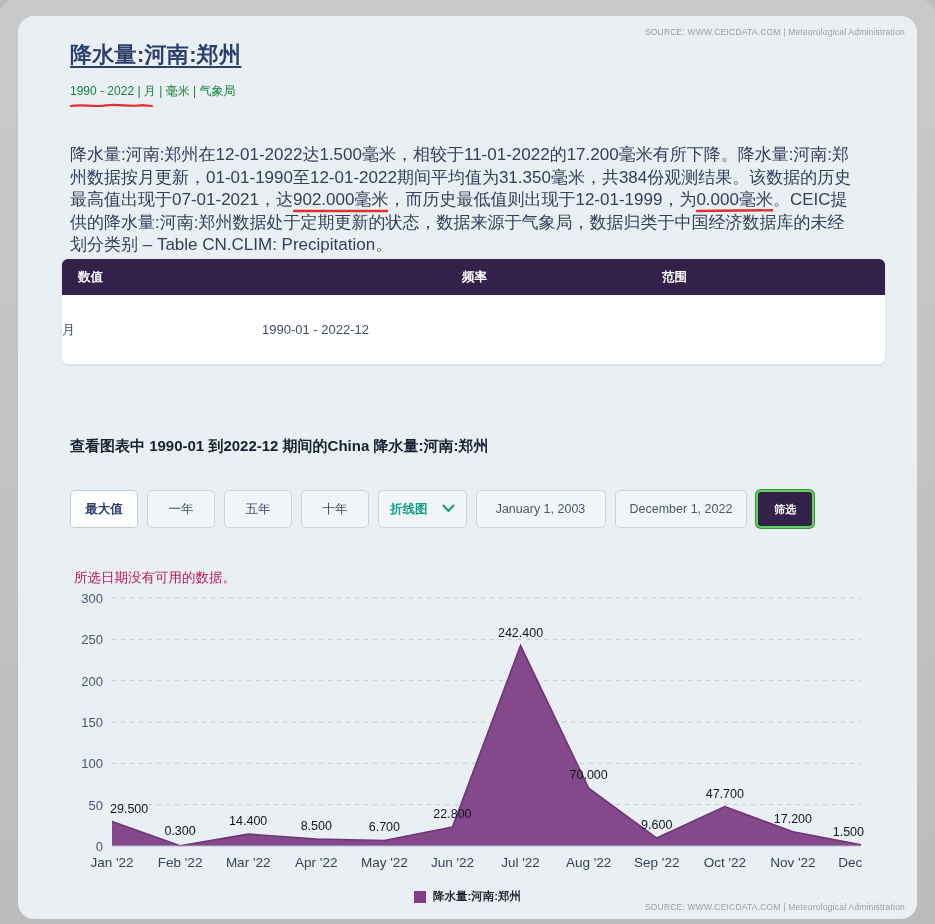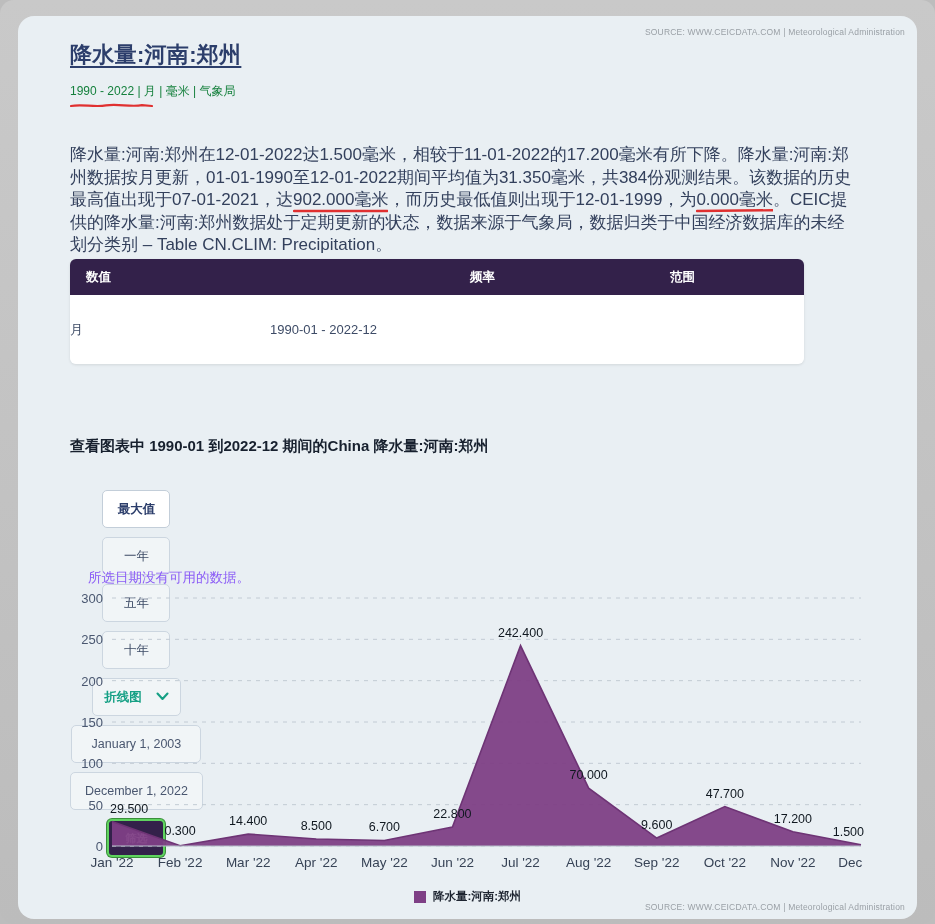--- a/index.html
+++ b/index.html
@@ -71,22 +71,22 @@
   .desc span.mark { position: relative; }
   .annot-u {
     position: absolute;
     left: 0; bottom: -4px;
     height: 4px; width: 100%;
   }
 
   
   .table-card {
     position: absolute;
-    left: 52px; top: 243px;
-    width: 734px;
+    left: 44px; top: 243px;
+    width: 823px;
     border-radius: 6px;
     overflow: hidden;
     box-shadow: 0 1px 3px rgba(0,0,0,.10);
   }
   .thead {
     display: flex;
     background: #33214a;
     height: 36px;
     align-items: center;
   }
@@ -133,21 +133,20 @@
     color: #17202e;
   }
 
   
   .toolbar {
     position: absolute;
     left: 52px; top: 474px;
     display: flex;
     align-items: center;
     gap: 9px;
-    flex-direction: column;
   }
   .tbtn {
     height: 38px;
     min-width: 68px;
     border-radius: 5px;
     border: 1px solid #ccd6e0;
     background: rgba(255,255,255,.38);
     color: #3d4b66;
     font-size: 12.5px;
     display: flex; align-items: center; justify-content: center;
@@ -194,23 +193,23 @@
     font-weight: 700;
     display: flex; align-items: center; justify-content: center;
     cursor: pointer;
     border: 2px solid #5fd35f;
     box-shadow: 0 0 0 1px #3a8f3a;
   }
 
   
   .nodata {
     position: absolute;
-    left: 70px; top: 553px;
+    left: 56px; top: 553px;
     font-size: 13.5px;
-    color: #8b5cf6;
+    color: #be185d;
   }
 
   
   .chart-wrap {
     position: absolute;
     left: 52px; top: 570px;
     width: 795px; height: 300px;
   }
   .chart-svg { display: block; }
   .legend {

